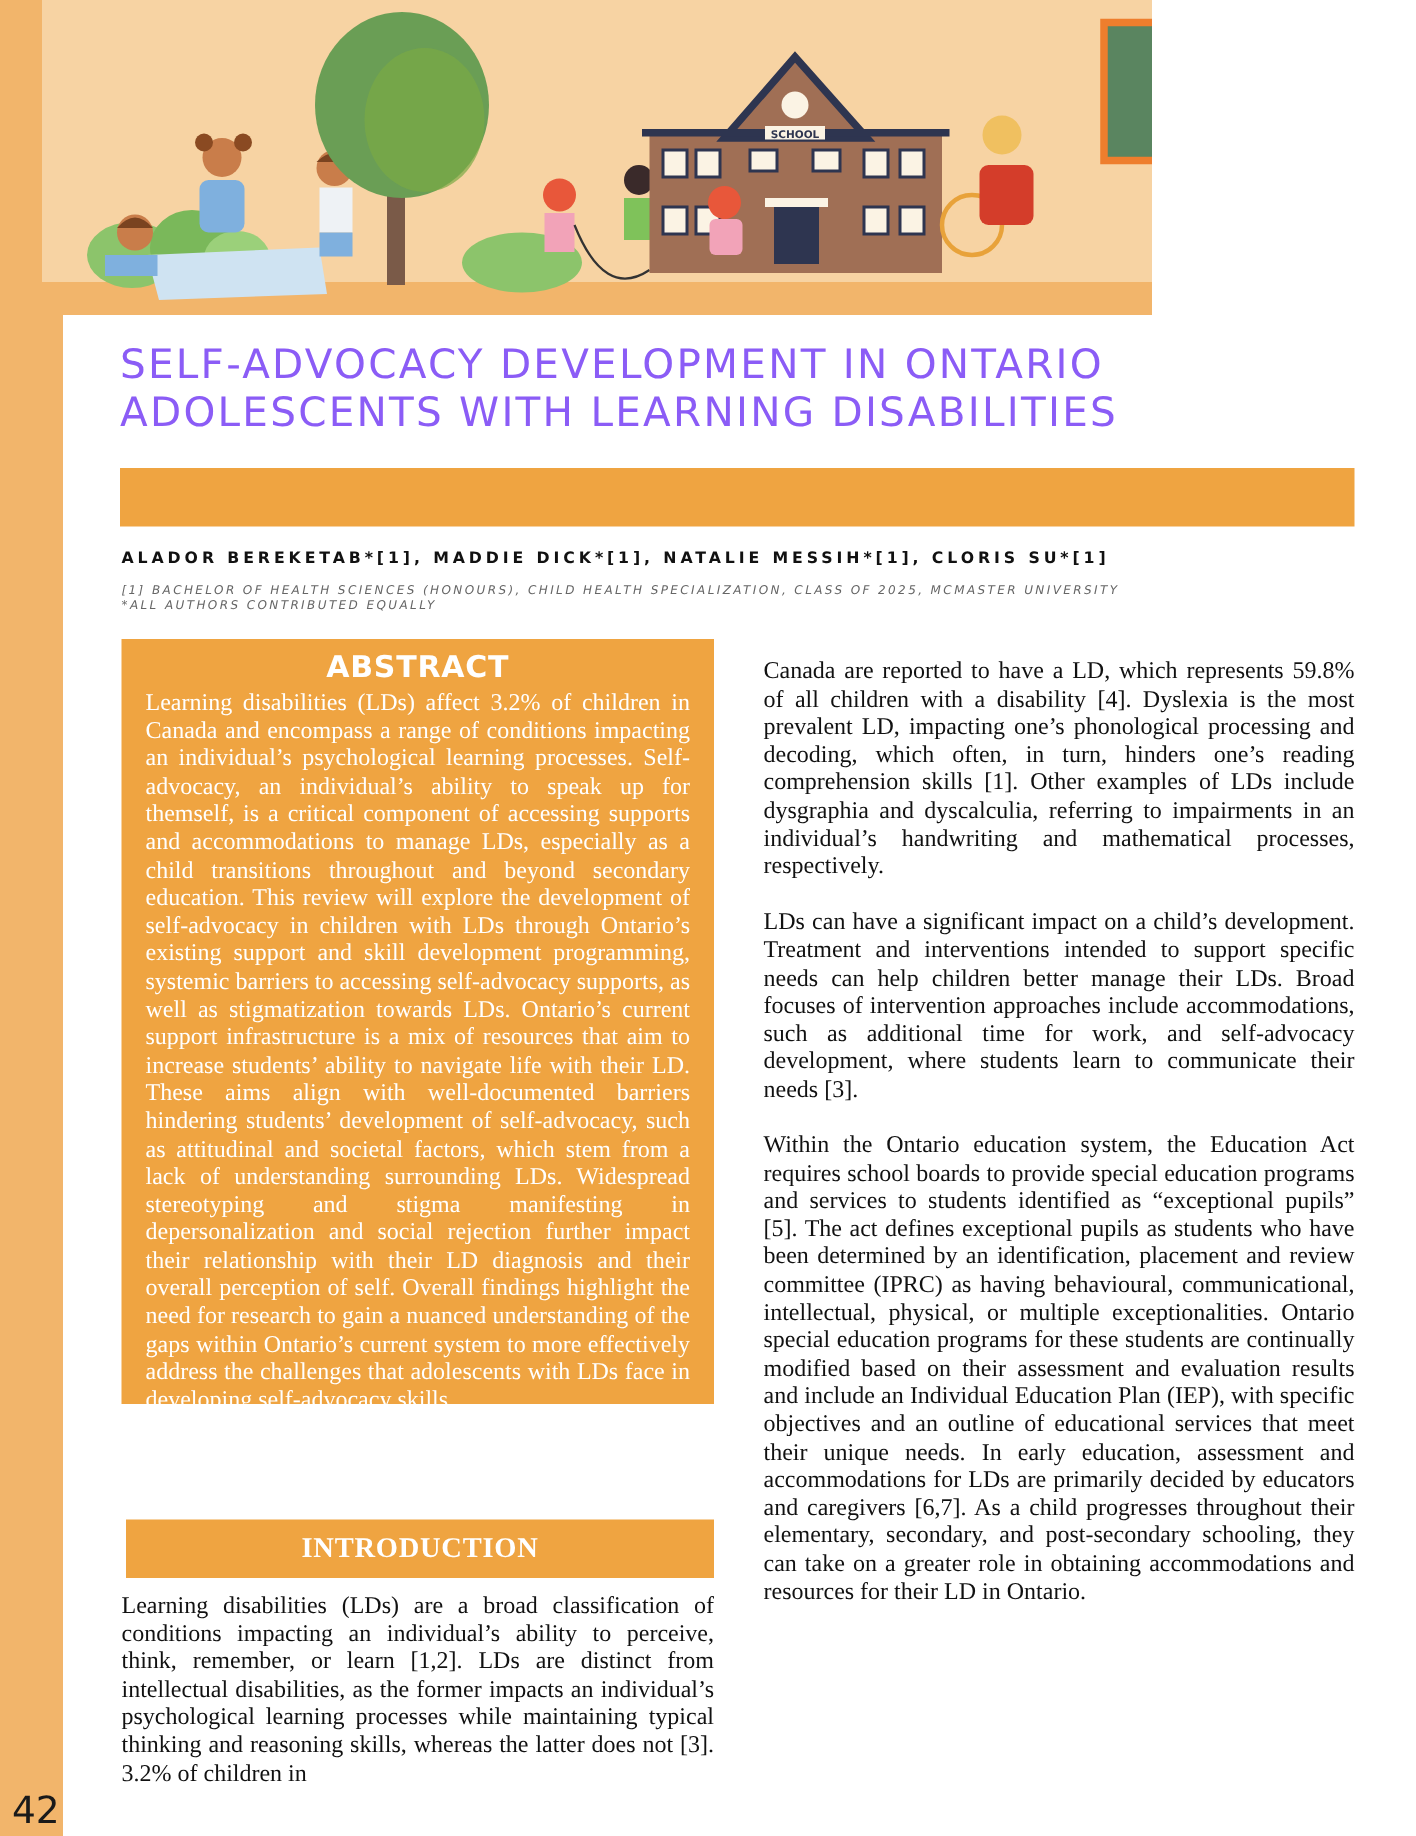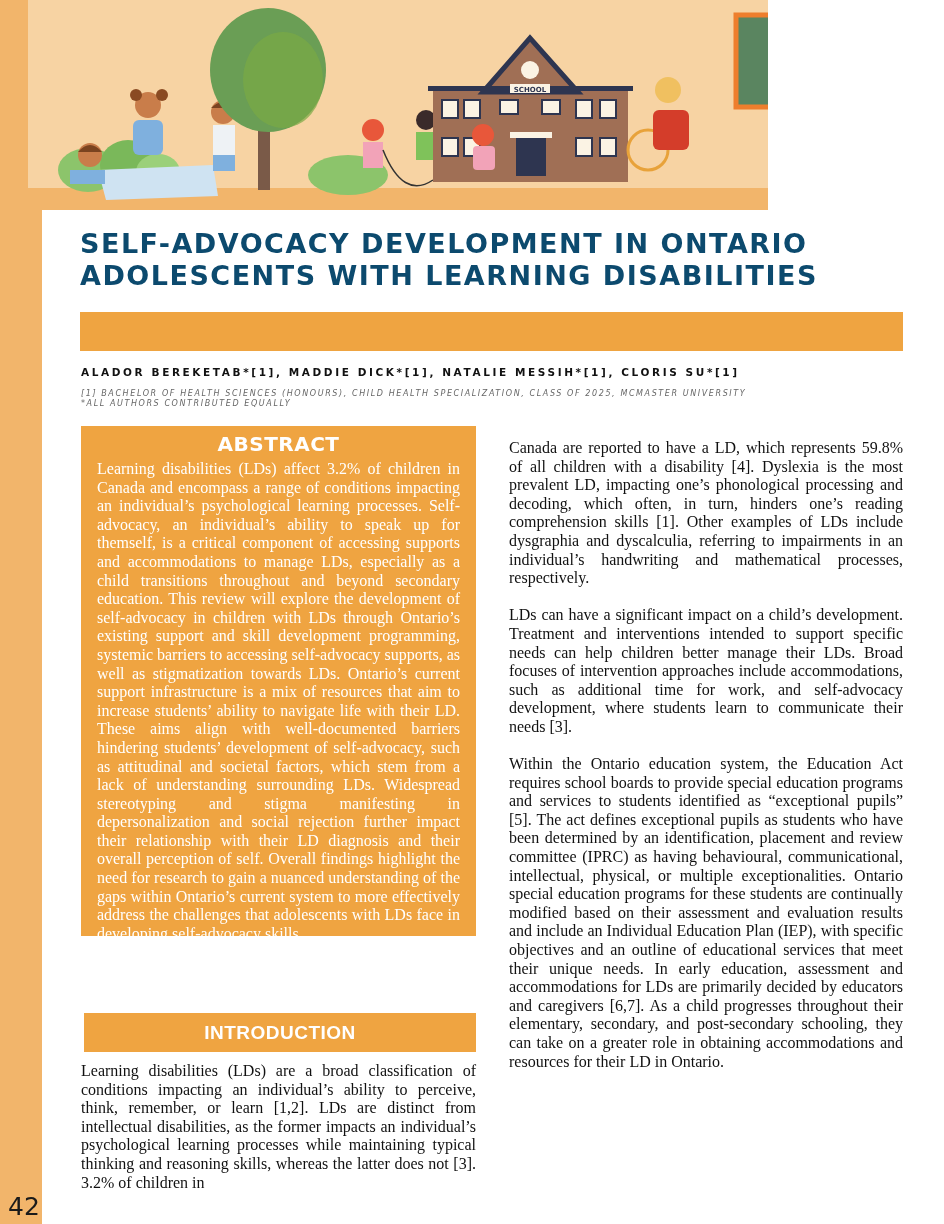--- a/index.html
+++ b/index.html
@@ -15,22 +15,22 @@
   .page-number {
     position: absolute; left: 8px; top: 1192px;
     font-family: "DejaVu Sans", sans-serif; font-size: 25px; color: #1a1a1a;
   }
   .banner {
     position: absolute; left: 28px; top: 0; width: 740px; height: 210px;
     background: #f7d3a3; overflow: hidden;
   }
   .title {
     position: absolute; left: 80px; top: 228px; width: 800px;
-    font-family: "DejaVu Sans", sans-serif; font-weight: bold;
-    font-size: 27px; line-height: 32px; letter-spacing: 1.5px; color: #0c4a6e;
+    font-family: "DejaVu Sans", sans-serif; font-weight: normal;
+    font-size: 27px; line-height: 32px; letter-spacing: 1.5px; color: #8b5cf6;
     margin: 0;
   }
   .title-bar {
     position: absolute; left: 80px; top: 312px; width: 823px; height: 39px;
     background: #efa441;
   }
   .authors {
     position: absolute; left: 81px; top: 366px;
     font-family: "DejaVu Sans", sans-serif; font-weight: bold;
     font-size: 10.5px; letter-spacing: 2.6px; color: #111;
@@ -52,21 +52,21 @@
   .abstract-text {
     margin: 4px 16px 0 16px;
     font-family: "Liberation Serif", serif; font-size: 16px; line-height: 18.6px;
     color: #ffffff; text-align: justify;
   }
   .intro-box {
     position: absolute; left: 84px; top: 1013px; width: 392px; height: 39px;
     background: #efa441; display: flex; align-items: center; justify-content: center;
   }
   .intro-heading {
-    font-family: Liberation Sans, sans-serif; font-weight: bold;
+    font-family: Liberation Serif, serif; font-weight: bold;
     font-size: 19px; color: #ffffff; letter-spacing: 0.5px; margin: 0;
   }
   .body-text {
     font-family: "Liberation Serif", serif; font-size: 16px; line-height: 18.6px;
     color: #111; text-align: justify; margin: 0;
   }
   .left-col { position: absolute; left: 81px; top: 1062px; width: 395px; }
   .right-col { position: absolute; left: 509px; top: 439px; width: 394px; }
   .right-col p { margin: 0 0 18.6px 0; }
 </style>

